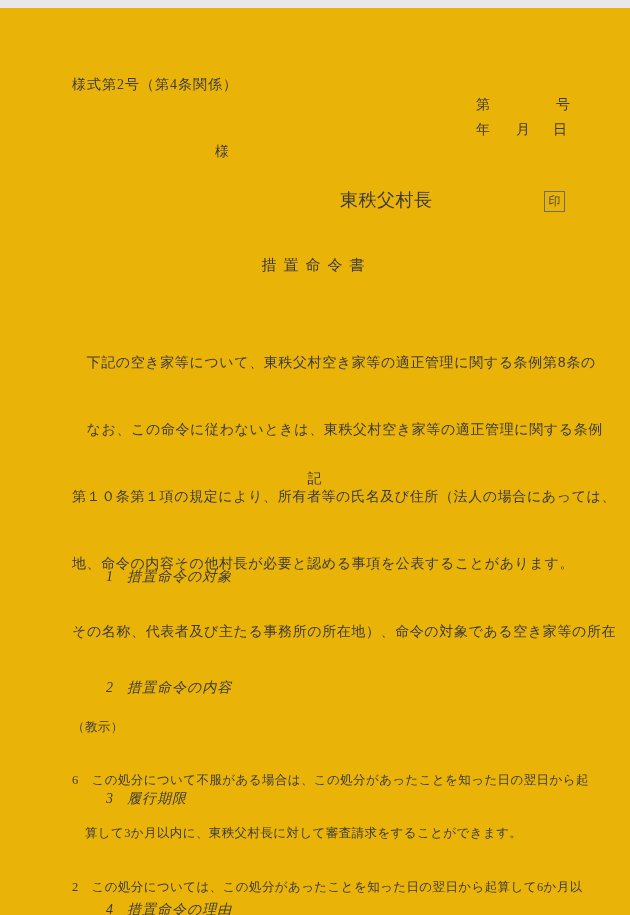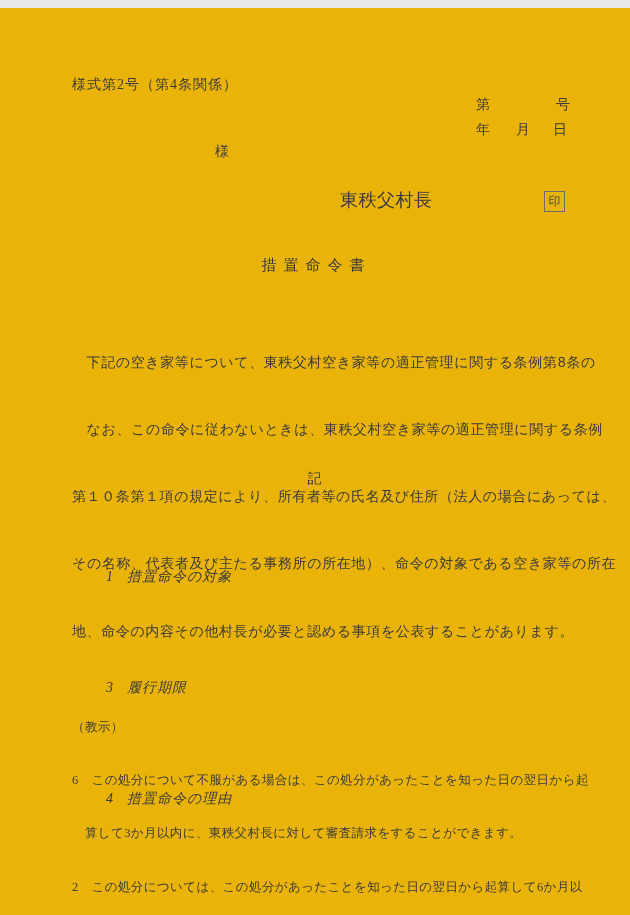--- a/index.html
+++ b/index.html
@@ -74,29 +74,32 @@
 
   <div class="abs sender">東秩父村長</div>
   <div class="abs seal">印</div>
 
   <div class="abs doc-title">措置命令書</div>
 
   <div class="abs body-block">
     <div class="line">　下記の空き家等について、東秩父村空き家等の適正管理に関する条例第8条の</div>
     <div class="line">　なお、この命令に従わないときは、東秩父村空き家等の適正管理に関する条例</div>
     <div class="line">第１０条第１項の規定により、所有者等の氏名及び住所（法人の場合にあっては、</div>
+    <div class="line">地、命令の内容その他村長が必要と認める事項を公表することがあります。</div>
     <div class="line">その名称、代表者及び主たる事務所の所在地）、命令の対象である空き家等の所在</div>
-    <div class="line">地、命令の内容その他村長が必要と認める事項を公表することがあります。</div>
   </div>
 
   <div class="abs ki-heading">記</div>
 
   <div class="abs order-list">
     <div class="order-item">
       <span class="no">1</span><span class="label">措置命令の対象</span>
+    </div>
+    <div class="order-item">
+      <span class="no">2</span><span class="label">措置命令の内容</span>
     </div>
     <div class="order-item">
       <span class="no">3</span><span class="label">履行期限</span>
     </div>
     <div class="order-item">
       <span class="no">4</span><span class="label">措置命令の理由</span>
     </div>
   </div>
 
   <div class="abs kyoji-block">

